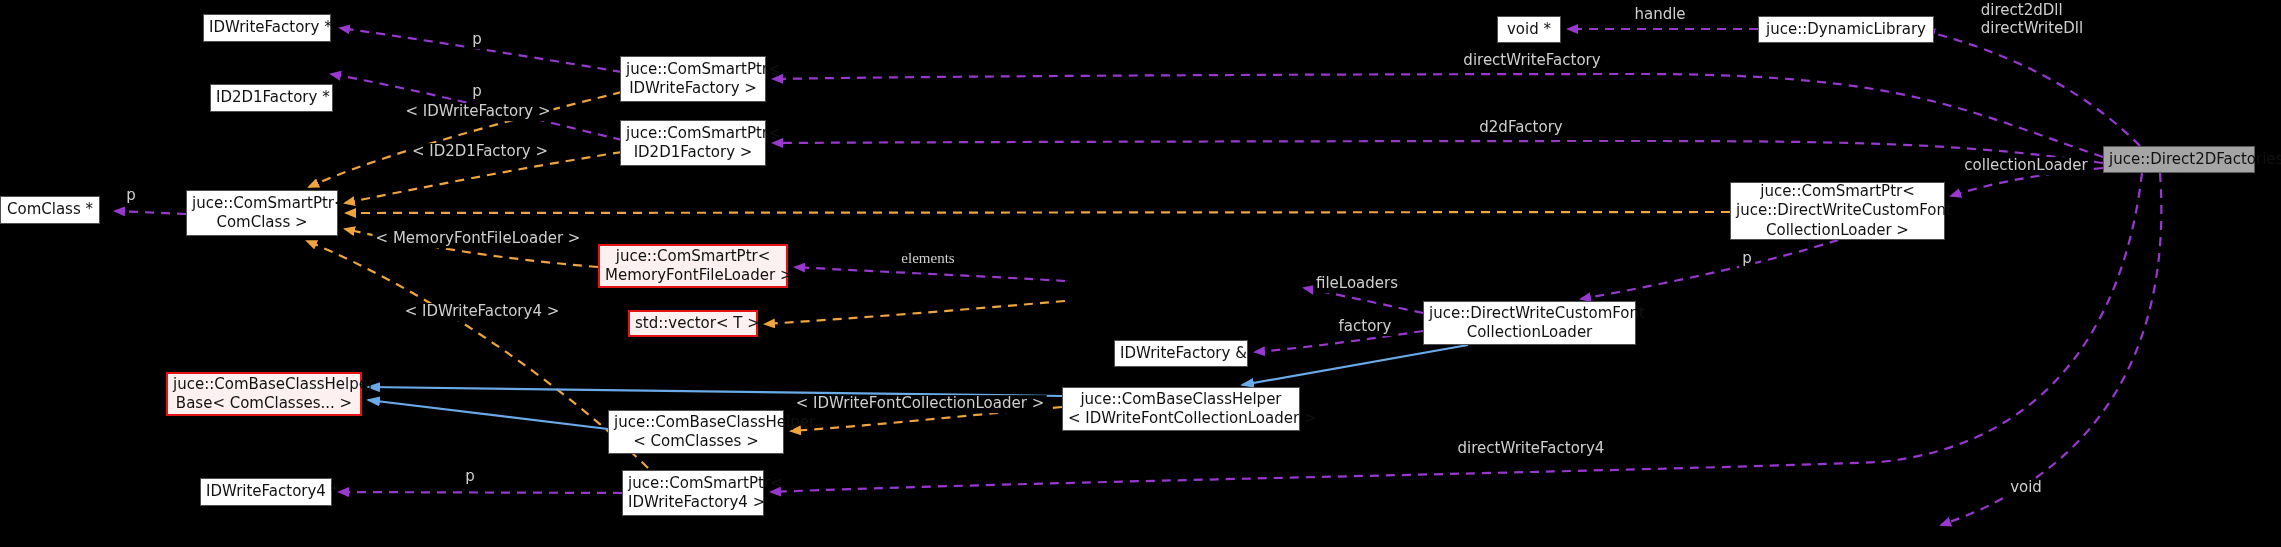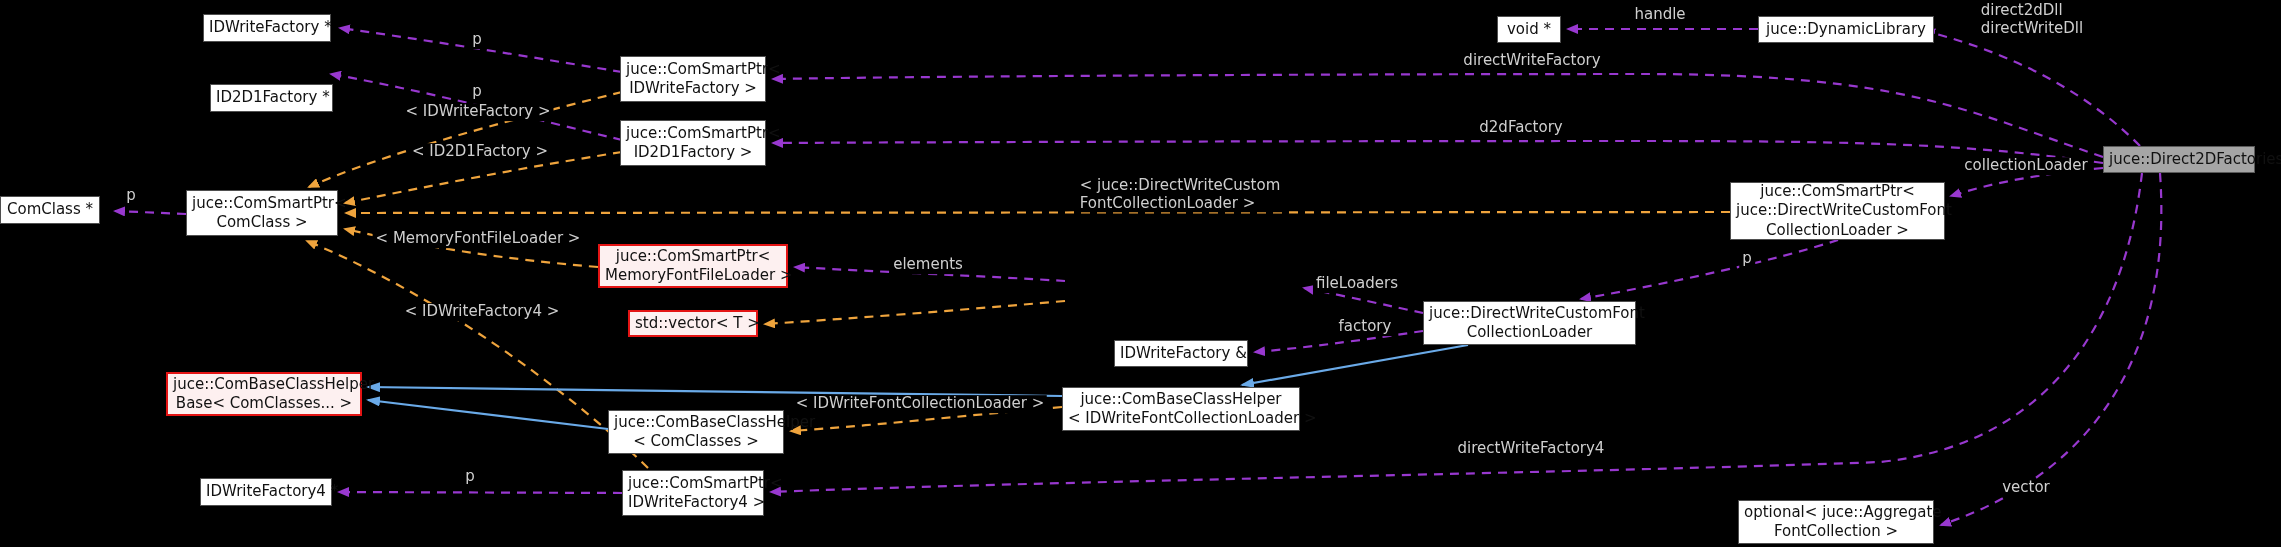--- a/index.html
+++ b/index.html
@@ -149,46 +149,38 @@
   </div>
   <div class="node" style="left:1497px;top:16px;width:64px;height:27px;">
     <span>void *</span>
   </div>
   <div class="node" style="left:1758px;top:16px;width:176px;height:27px;">
     <span>juce::DynamicLibrary</span>
   </div>
   <div class="node gray" style="left:2103px;top:146px;width:152px;height:27px;">
     <span>juce::Direct2DFactories</span>
   </div>
-  <div class="node" style="left:1738px;top:500px;width:196px;height:44px;">
-    <span>optional&lt; juce::Aggregate</span>
-    <span>FontCollection &gt;</span>
-  </div>
 
   <span class="elabel" style="left:477px;top:40px;">p</span>
   <span class="elabel" style="left:477px;top:92px;">p</span>
   <span class="elabel" style="left:478px;top:112px;">&lt; IDWriteFactory &gt;</span>
   <span class="elabel" style="left:480px;top:152px;">&lt; ID2D1Factory &gt;</span>
   <span class="elabel" style="left:131px;top:196px;">p</span>
   <span class="elabel" style="left:478px;top:239px;">&lt; MemoryFontFileLoader &gt;</span>
   <span class="elabel" style="left:482px;top:312px;">&lt; IDWriteFactory4 &gt;</span>
   <span class="elabel" style="left:470px;top:477px;">p</span>
-  <span class="elabel" style="left:928px;top:265px;">elements</span>
+  <span class="elabel" style="left:928px;top:259px;font-family:Liberation Serif, serif;">elements</span>
   <span class="elabel" style="left:920px;top:404px;">&lt; IDWriteFontCollectionLoader &gt;</span>
-  <div class="elabel" style="left:1180px;top:195px;">
-    <span>&lt; juce::DirectWriteCustom</span>
-    <span>FontCollectionLoader &gt;</span>
-  </div>
   <span class="elabel" style="left:1357px;top:284px;">fileLoaders</span>
   <span class="elabel" style="left:1365px;top:327px;">factory</span>
   <span class="elabel" style="left:1747px;top:259px;">p</span>
   <span class="elabel" style="left:1660px;top:15px;">handle</span>
   <div class="elabel" style="left:2032px;top:20px;">
     <span>direct2dDll</span>
     <span>directWriteDll</span>
   </div>
   <span class="elabel" style="left:1532px;top:61px;">directWriteFactory</span>
   <span class="elabel" style="left:1521px;top:128px;">d2dFactory</span>
   <span class="elabel" style="left:2026px;top:166px;">collectionLoader</span>
   <span class="elabel" style="left:1531px;top:449px;">directWriteFactory4</span>
-  <span class="elabel" style="left:2026px;top:488px;">vector</span>
+  <span class="elabel" style="left:2026px;top:488px;">void</span>
 
 </div>
 
 </body></html>

